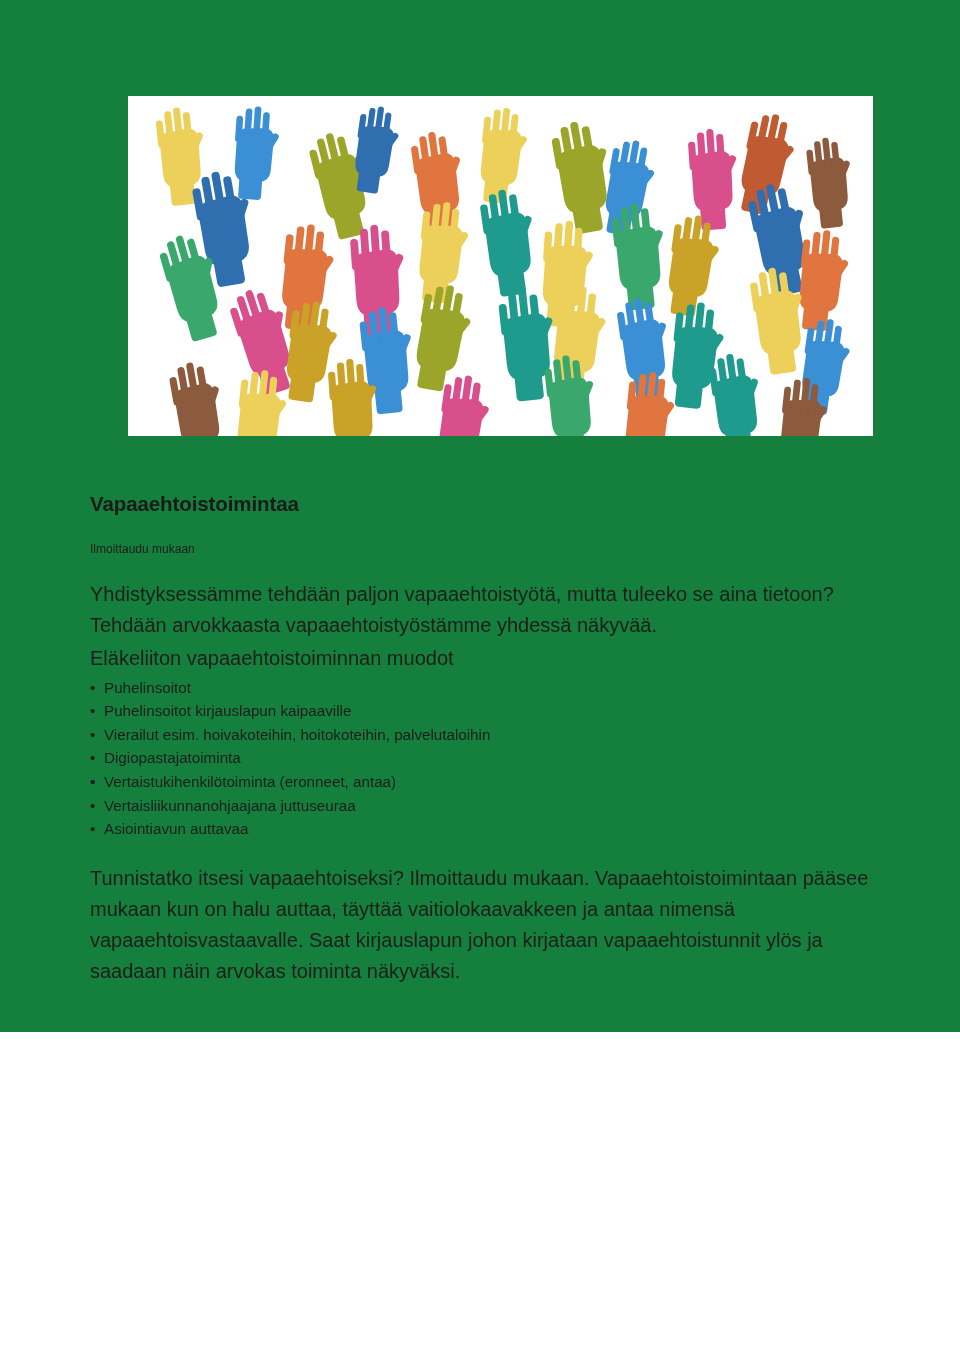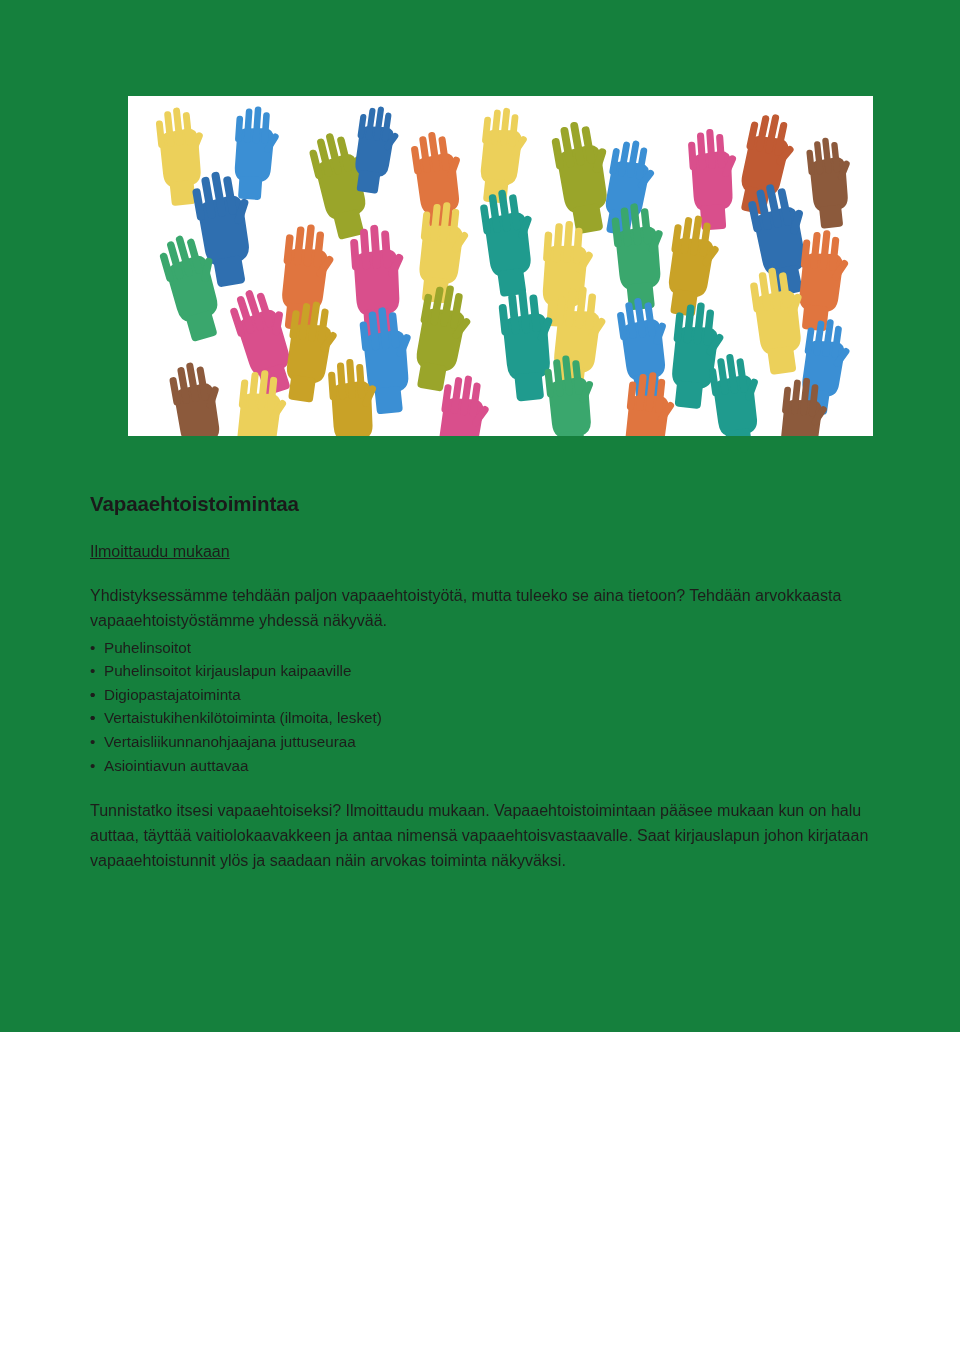--- a/index.html
+++ b/index.html
@@ -47,28 +47,27 @@
   
   .doc-title {
     font-size: 20.5px;
     font-weight: bold;
     letter-spacing: -0.1px;
     color: #1a1a1a;
     margin: 56px 0 0 0;
     line-height: 1.2;
   }
   .subtitle {
-    font-size: 16px;
+    font-size: 12px;
     color: #1d1d1b;
     margin: 24px 0 0 0;
     line-height: 1.35;
-    text-decoration: underline;
   }
   .para {
-    font-size: 16px;
+    font-size: 20px;
     color: #1d1d1b;
     line-height: 1.55;
     margin: 22px 0 0 0;
   }
   .para.tight {
     margin-top: 2px;
   }
   .list {
     list-style: none;
     margin: 2px 0 0 0;
@@ -158,28 +157,29 @@
         <use href="#hand" x="0" y="0" fill="#8c5a3c" transform="translate(640,276) scale(0.9) rotate(6)"></use>
       </svg>
     </div>
 
     <h1 class="doc-title">Vapaaehtoistoimintaa</h1>
 
     <p class="subtitle">Ilmoittaudu mukaan</p>
 
     <p class="para">Yhdistyksessämme tehdään paljon vapaaehtoistyötä, mutta tuleeko se aina tietoon? Tehdään arvokkaasta vapaaehtoistyöstämme yhdessä näkyvää.</p>
 
+    <p class="para tight">Eläkeliiton vapaaehtoistoiminnan muodot</p>
 
     <ul class="list">
       <li><span class="bullet">•</span><span>Puhelinsoitot</span></li>
       <li><span class="bullet">•</span><span>Puhelinsoitot kirjauslapun kaipaaville</span></li>
-      <li><span class="bullet">•</span></li>
+      <li><span class="bullet">•</span><span>Vierailut esim. hoivakoteihin, hoitokoteihin, palvelutaloihin</span></li>
       <li><span class="bullet">•</span><span>Digiopastajatoiminta</span></li>
       <li><span class="bullet">•</span></li>
-      <li><span class="bullet">•</span><span>Vertaistukihenkilötoiminta (ilmoita, lesket)</span></li>
+      <li><span class="bullet">•</span><span>Vertaistukihenkilötoiminta (eronneet, antaa)</span></li>
       <li><span class="bullet">•</span><span>Vertaisliikunnanohjaajana juttuseuraa</span></li>
       <li><span class="bullet">•</span><span>Asiointiavun auttavaa</span></li>
     </ul>
 
     <p class="para">Tunnistatko itsesi vapaaehtoiseksi? Ilmoittaudu mukaan. Vapaaehtoistoimintaan pääsee mukaan kun on halu auttaa, täyttää vaitiolokaavakkeen ja antaa nimensä vapaaehtoisvastaavalle. Saat kirjauslapun johon kirjataan vapaaehtoistunnit ylös ja saadaan näin arvokas toiminta näkyväksi.</p>
 
 
   </div>
 </div>
 

